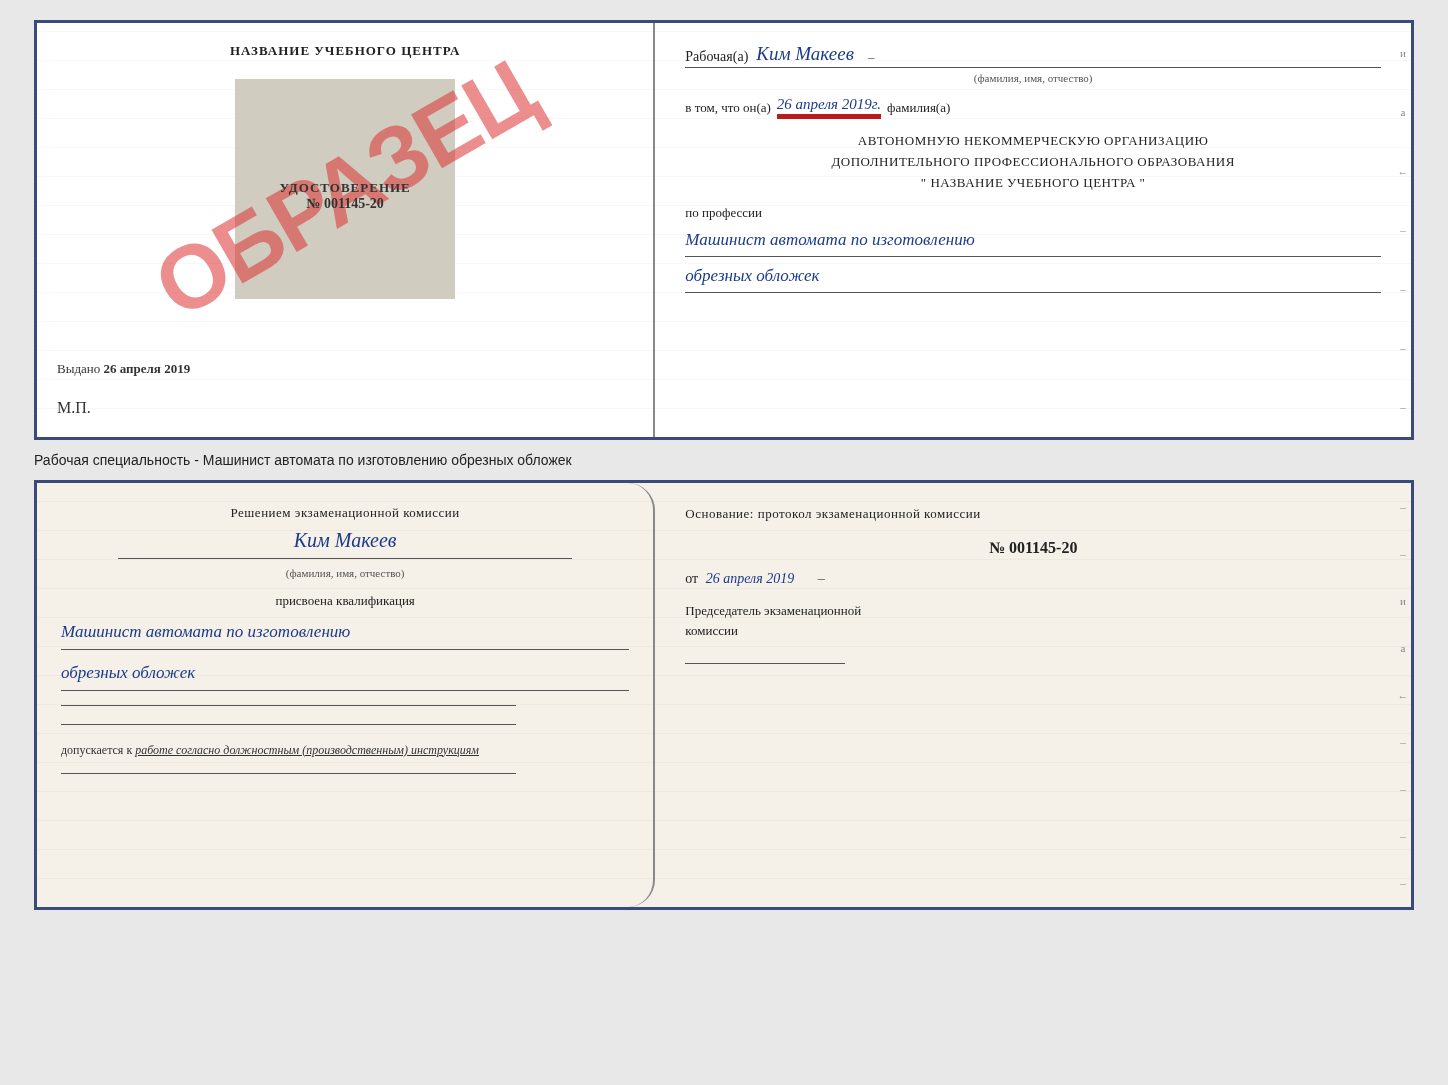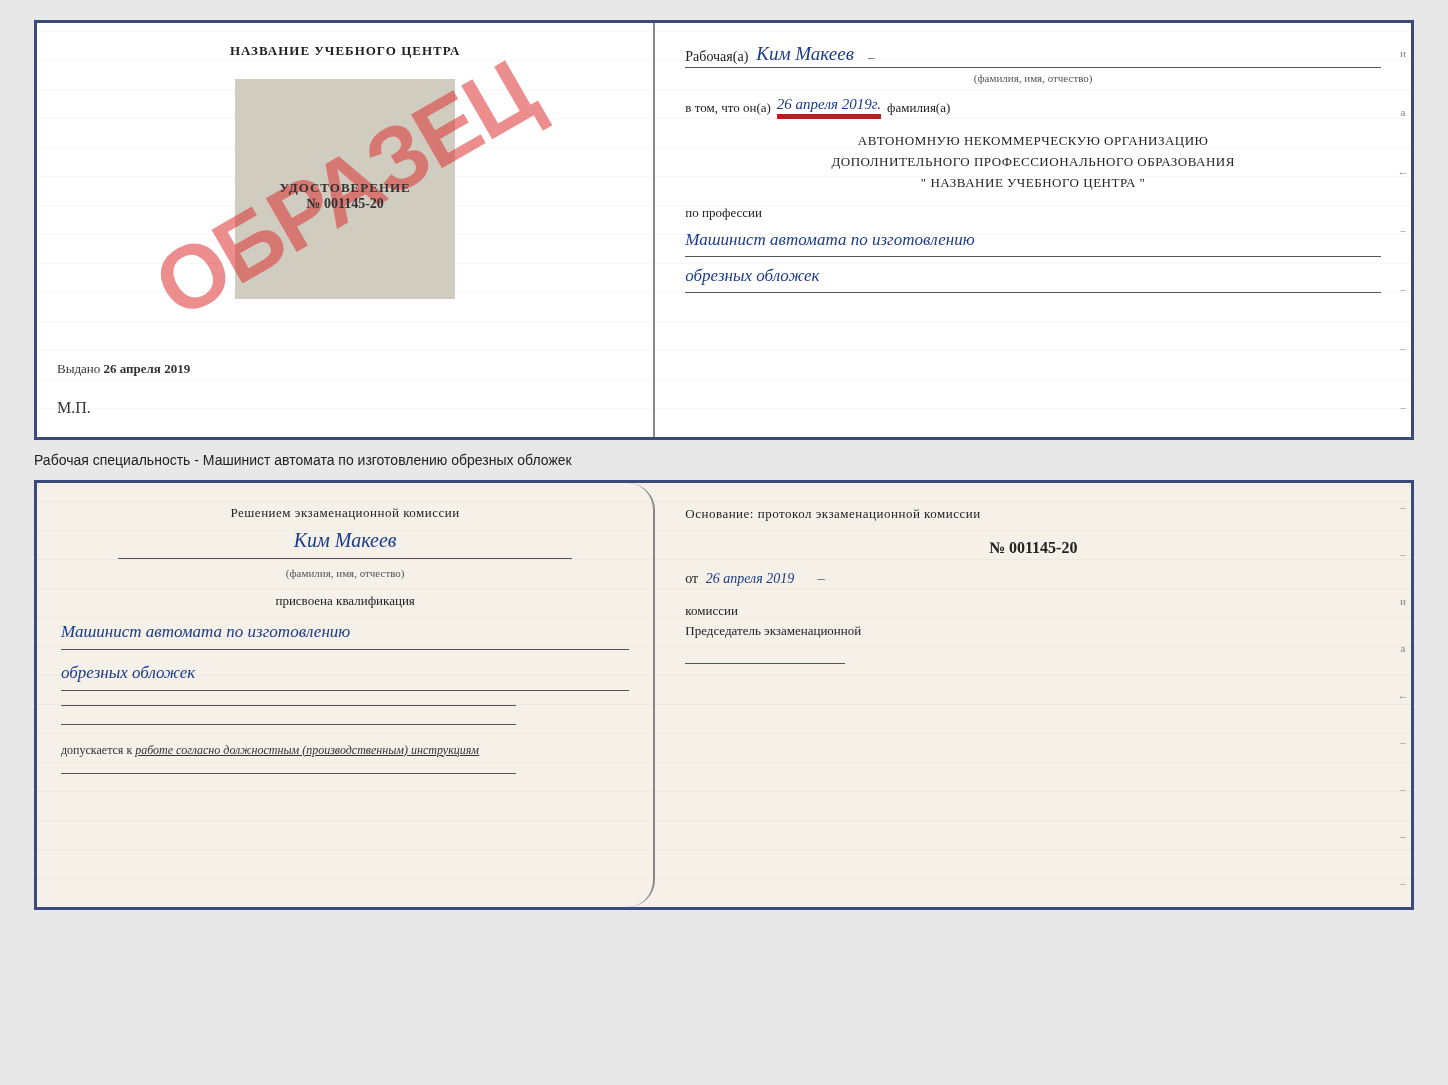--- a/index.html
+++ b/index.html
@@ -425,22 +425,22 @@
 
       <div class="protocol-number">№  001145-20</div>
 
       <div class="protocol-date">
         <span>от</span>
         <span style="margin-left:4px; font-style:italic; font-size:14px; color:#1a3a8a; font-family:Georgia,serif;">26 апреля 2019</span>
         <span style="margin-left:20px; color:#555;">–</span>
       </div>
 
       <div class="predsedatel-block">
+        <div>Председатель экзаменационной</div>
         <div>комиссии</div>
-        <div>Председатель экзаменационной</div>
         <span class="signature-line"></span>
       </div>
 
 
       <div style="position:absolute; right:0; top:0; bottom:0; width:16px; display:flex; flex-direction:column; justify-content:space-around; align-items:center;">
         <span style="font-size:11px;color:#888;">–</span>
         <span style="font-size:11px;color:#888;">–</span>
         <span style="font-size:11px;color:#888;">и</span>
         <span style="font-size:11px;color:#888;">а</span>
         <span style="font-size:11px;color:#888;">←</span>

